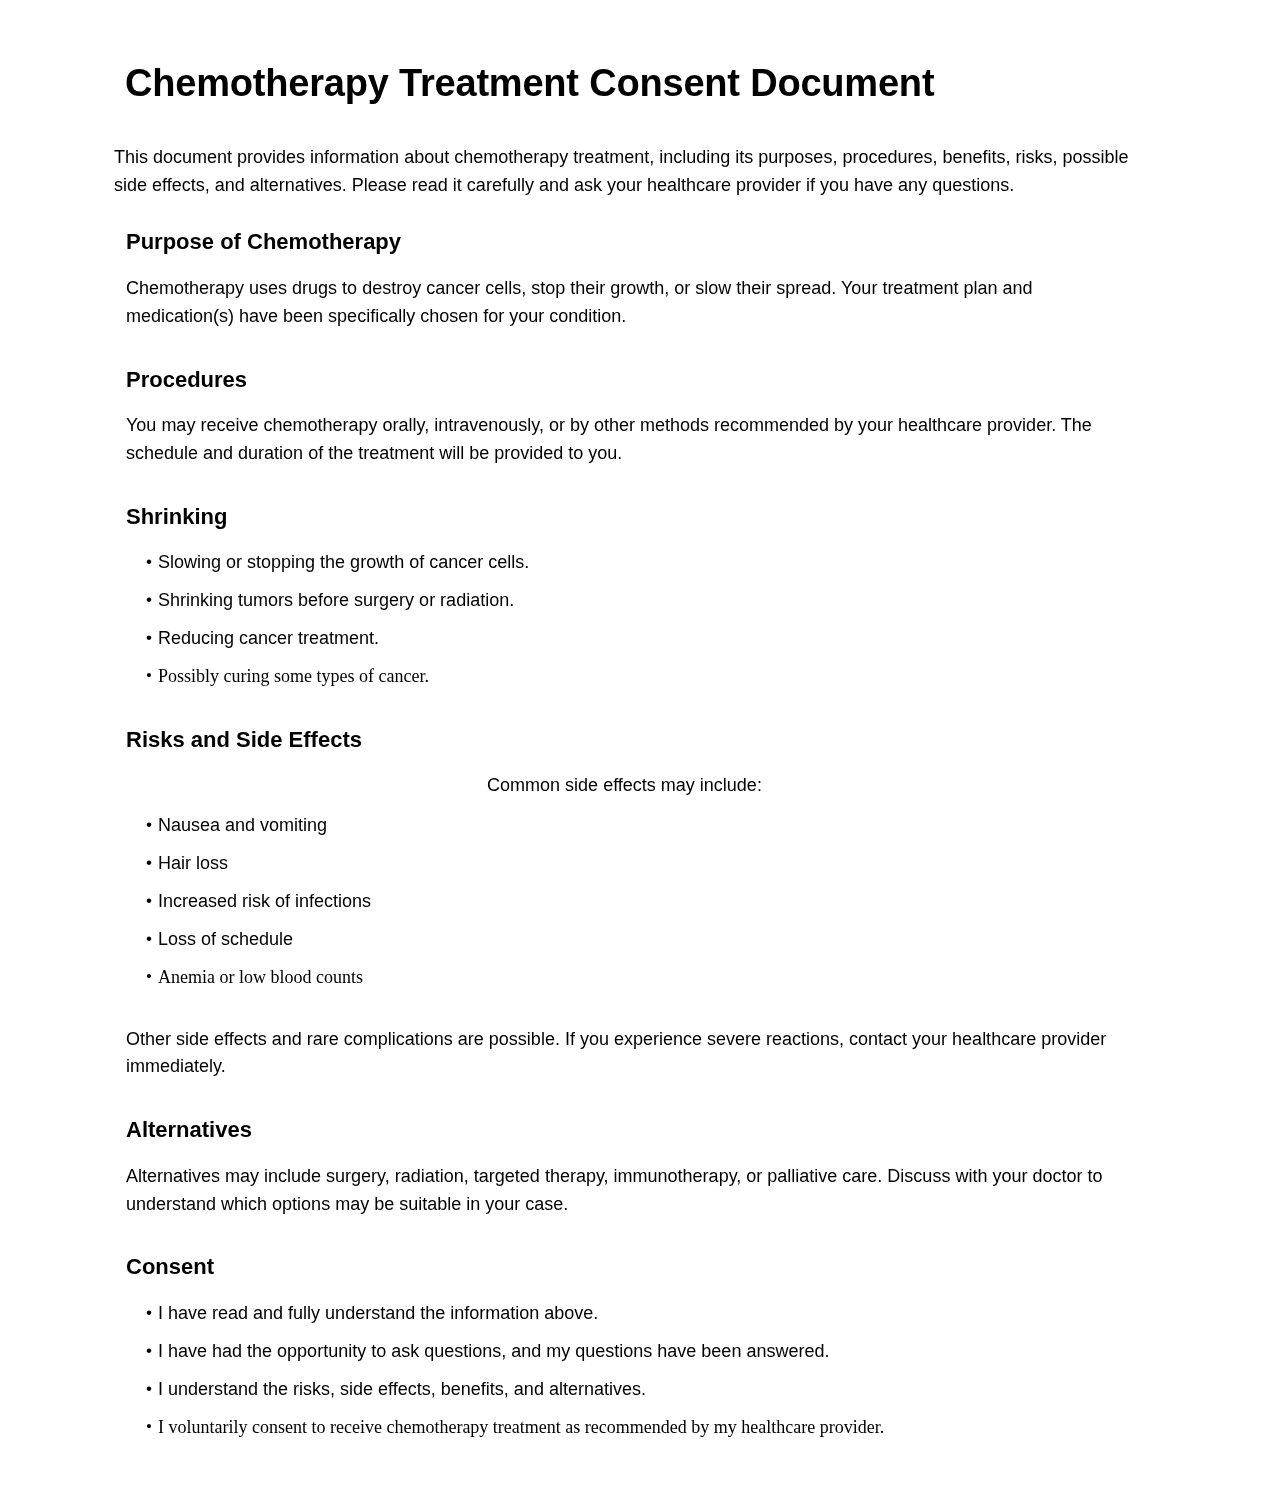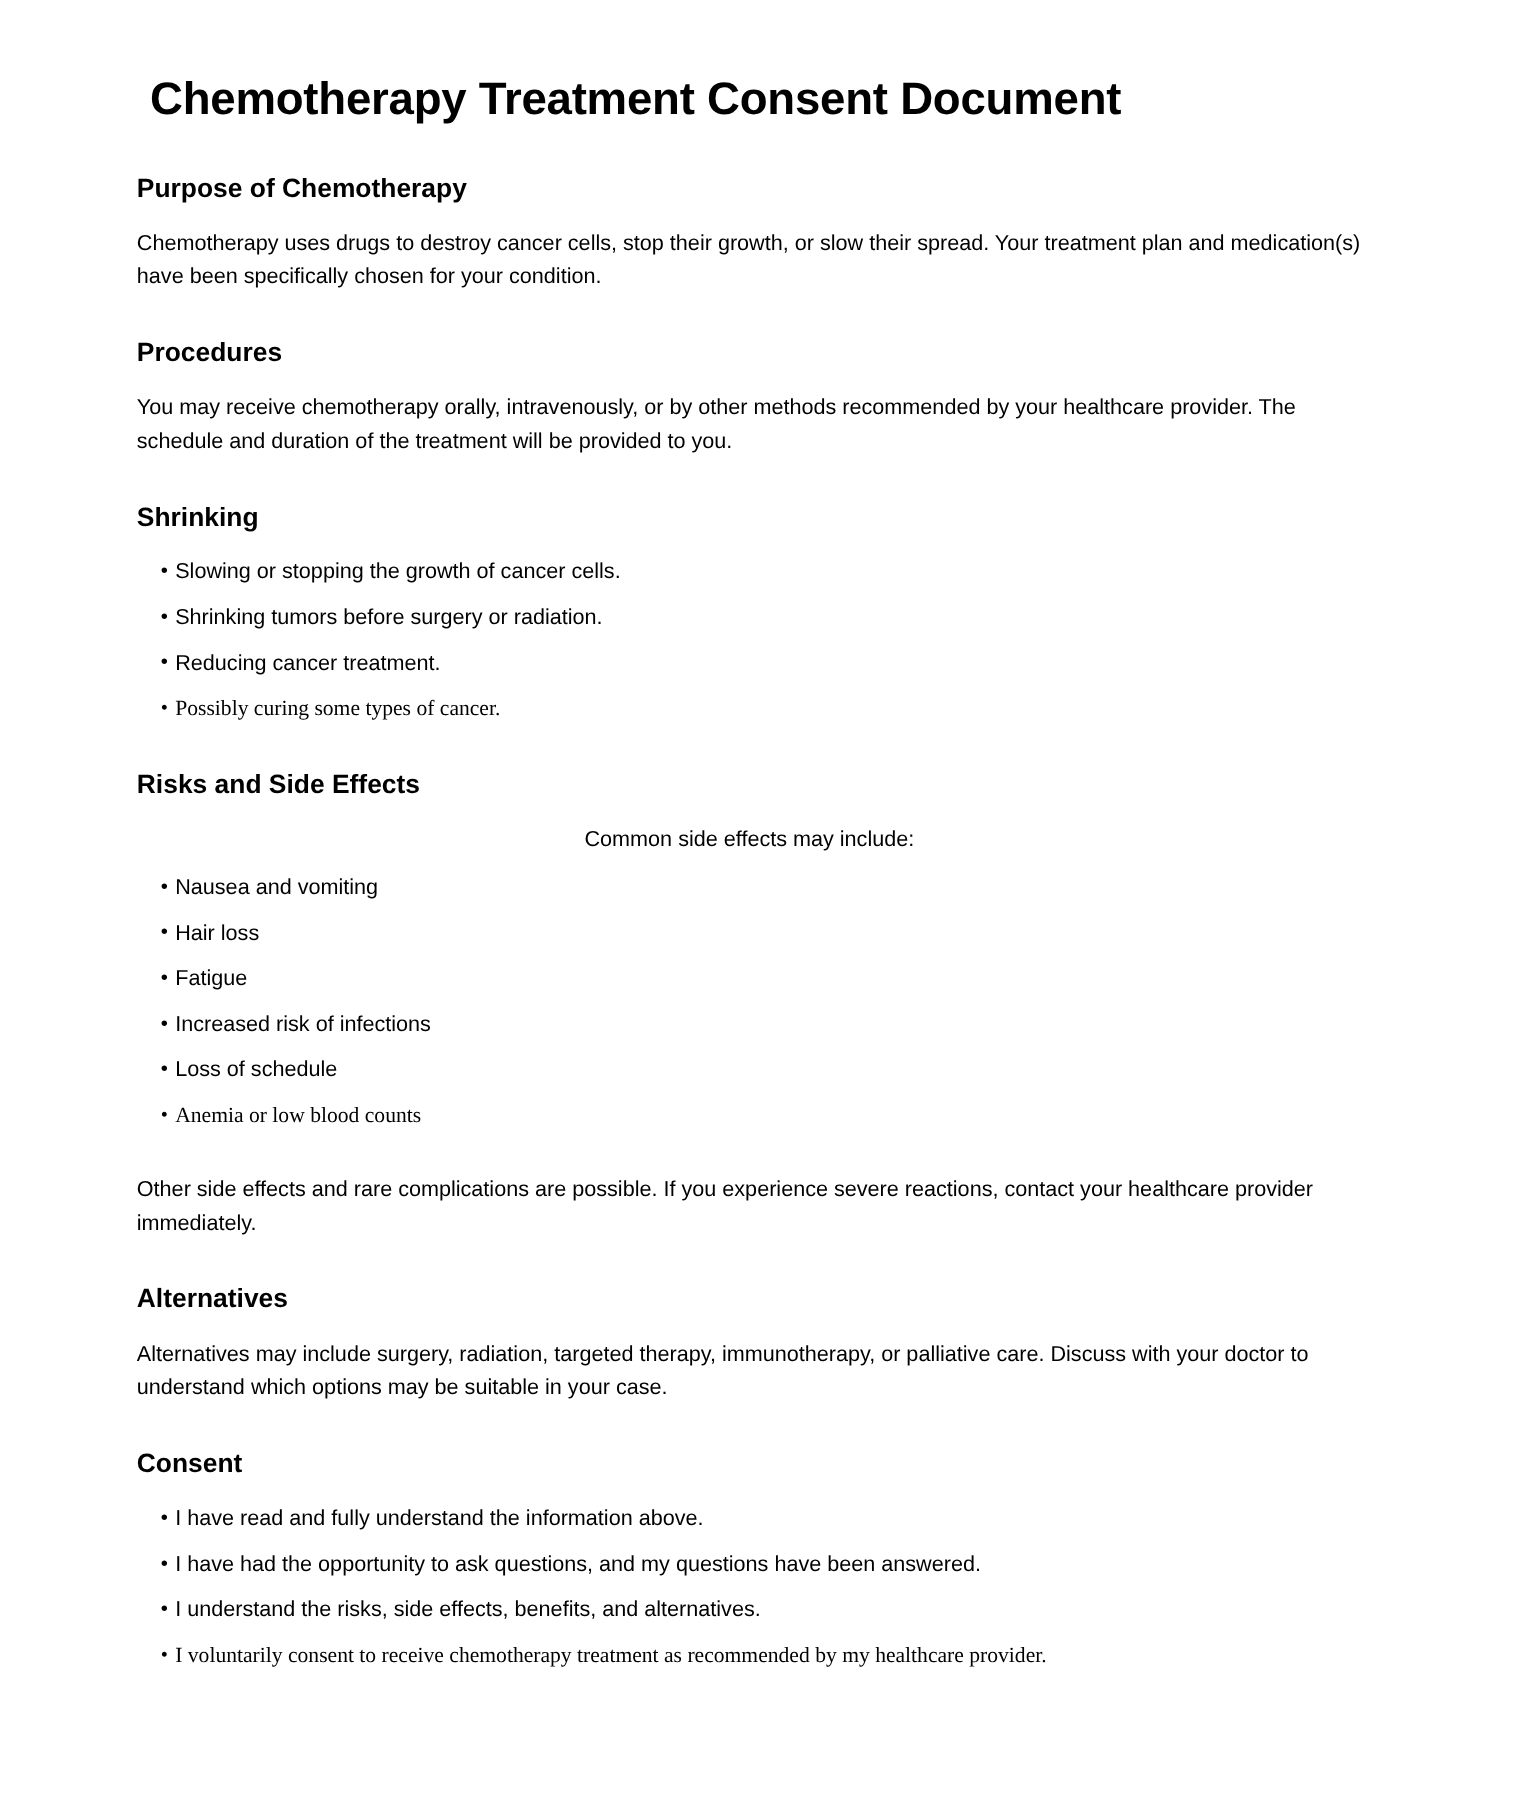--- a/index.html
+++ b/index.html
@@ -64,36 +64,37 @@
   }
   ul.bullet-list > li::before {
     content: "\2022";
     position: absolute;
     left: 20px;
     top: 0;
     font-size: 17px;
     line-height: 1.55;
   }
   .section {
-    margin: 0;
+    margin: 12px;
   }
   .section:first-of-type .section-heading {
     margin-top: 30px;
   }
   .spacer-after-list {
     height: 12px;
   }
 </style>
 </head>
 <body>
 
 <div class="page">
 
   <h1 class="doc-title">Chemotherapy Treatment Consent Document</h1>
 
+  <p class="body-text">This document provides information about chemotherapy treatment, including its purposes, procedures, benefits, risks, possible side effects, and alternatives. Please read it carefully and ask your healthcare provider if you have any questions.</p>
 
   <section class="section">
     <h2 class="section-heading">Purpose of Chemotherapy</h2>
     <p class="body-text">Chemotherapy uses drugs to destroy cancer cells, stop their growth, or slow their spread. Your treatment plan and medication(s) have been specifically chosen for your condition.</p>
   </section>
 
   <section class="section">
     <h2 class="section-heading">Procedures</h2>
     <p class="body-text">You may receive chemotherapy orally, intravenously, or by other methods recommended by your healthcare provider. The schedule and duration of the treatment will be provided to you.</p>
   </section>
@@ -107,21 +108,20 @@
       <li>Possibly curing some types of cancer.</li>
     </ul>
   </section>
 
   <section class="section">
     <h2 class="section-heading">Risks and Side Effects</h2>
     <p class="body-text tight">Common side effects may include:</p>
     <ul class="bullet-list">
       <li>Nausea and vomiting</li>
       <li>Hair loss</li>
-      <li>Fatigue</li>
       <li>Increased risk of infections</li>
       <li>Loss of schedule</li>
       <li>Anemia or low blood counts</li>
     </ul>
     <div class="spacer-after-list"></div>
     <p class="body-text">Other side effects and rare complications are possible. If you experience severe reactions, contact your healthcare provider immediately.</p>
   </section>
 
   <section class="section">
     <h2 class="section-heading">Alternatives</h2>

